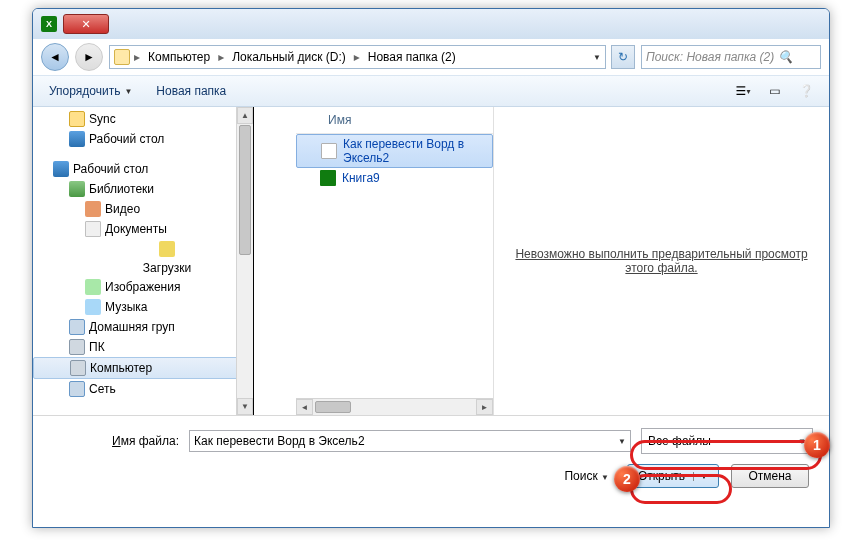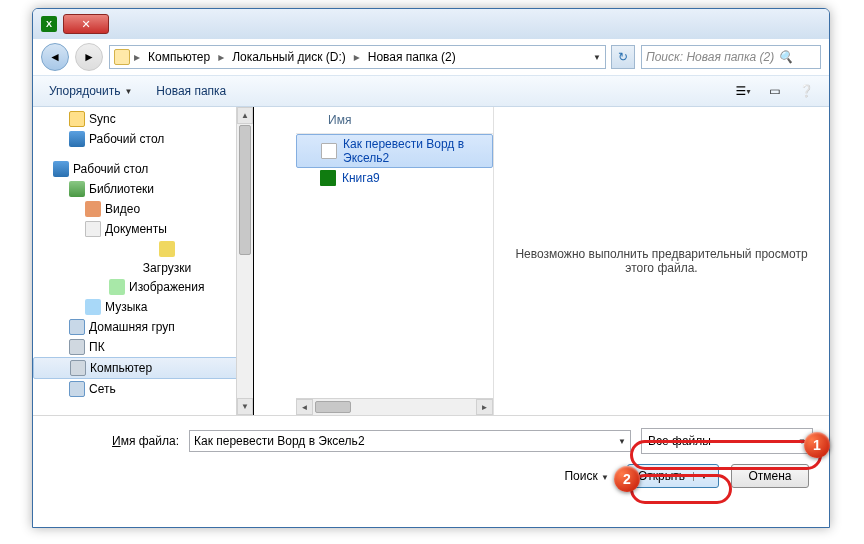--- a/index.html
+++ b/index.html
@@ -47,21 +47,21 @@
 .file-row { display: flex; align-items: center; padding: 2px 8px 2px 24px; gap: 6px; cursor: pointer; }
 .file-row.sel { background: linear-gradient(#d8e8fc, #c4dcf8); border: 1px solid #84aee0; border-radius: 2px; }
 .file-row .fname { color: #0645ad; }
 .fic { width: 16px; height: 16px; flex-shrink: 0; }
 .fic-txt { background: #fff; border: 1px solid #b0b0b0; border-radius: 1px; }
 .fic-xls { background: #107c10; border-radius: 1px; }
 .files-hscroll { position: absolute; left: 0; right: 0; bottom: 0; height: 17px; background: #f0f0f0; border-top: 1px solid #d4d4d4; display: flex; }
 .files-hscroll .arr { width: 17px; background: #e8e8e8; display: flex; align-items: center; justify-content: center; font-size: 8px; color: #555; border: 1px solid #d0d0d0; }
 .files-hscroll .track { flex: 1; position: relative; }
 .files-hscroll .thumb { position: absolute; left: 2px; width: 36px; top: 2px; bottom: 2px; background: #c8c8c8; border: 1px solid #a8a8a8; border-radius: 2px; }
-.preview { flex: 1; display: flex; align-items: center; justify-content: center; color: #444; padding: 20px; text-align: center; }
+.preview { flex: 1; display: flex; align-items: center; justify-content: center; color: #444; padding: 20px; text-align: center; text-decoration: underline; }
 .footer { border-top: 1px solid #d8d8d8; padding: 12px 16px 12px 16px; }
 .frow { display: flex; align-items: center; gap: 10px; margin-bottom: 10px; }
 .frow .lbl { width: 130px; text-align: right; }
 .frow .underlined { text-decoration: underline; }
 .fname-input { flex: 1; height: 22px; border: 1px solid #abadb3; padding: 0 4px; background: #fff; display: flex; align-items: center; justify-content: space-between; }
 .filetype-dd { width: 172px; height: 26px; border: 1px solid #abadb3; padding: 0 6px; background: #fff; display: flex; align-items: center; justify-content: space-between; cursor: pointer; position: relative; }
 .btn-row { display: flex; align-items: center; gap: 12px; justify-content: flex-end; padding-right: 4px; }
 .svc { margin-right: 6px; }
 .wbtn { height: 24px; min-width: 78px; background: linear-gradient(#f8f8f8, #e4e4e4); border: 1px solid #8a8a8a; border-radius: 3px; display: flex; align-items: center; justify-content: center; cursor: pointer; padding: 0 10px; }
 .wbtn.primary { background: linear-gradient(#eaf3fc, #cfe4f8); border-color: #3c7fb1; }
@@ -147,21 +147,21 @@
           <span>Видео</span>
         </div>
         <div class="tree-item lvl2" style="padding-left: 52px;">
           <div class="ticon ic-doc"></div>
           <span>Документы</span>
         </div>
         <div class="tree-item lvl2" style="padding-left: 52px; flex-direction: column;">
           <div class="ticon ic-dl"></div>
           <span>Загрузки</span>
         </div>
-        <div class="tree-item lvl2" style="padding-left: 76px;">
+        <div class="tree-item lvl2" style="padding-left: 52px;">
           <div class="ticon ic-img"></div>
           <span>Изображения</span>
         </div>
         <div class="tree-item lvl2" style="padding-left: 52px;">
           <div class="ticon ic-music"></div>
           <span>Музыка</span>
         </div>
         <div class="tree-item lvl2">
           <div class="ticon ic-net"></div>
           <span>Домашняя груп</span>

